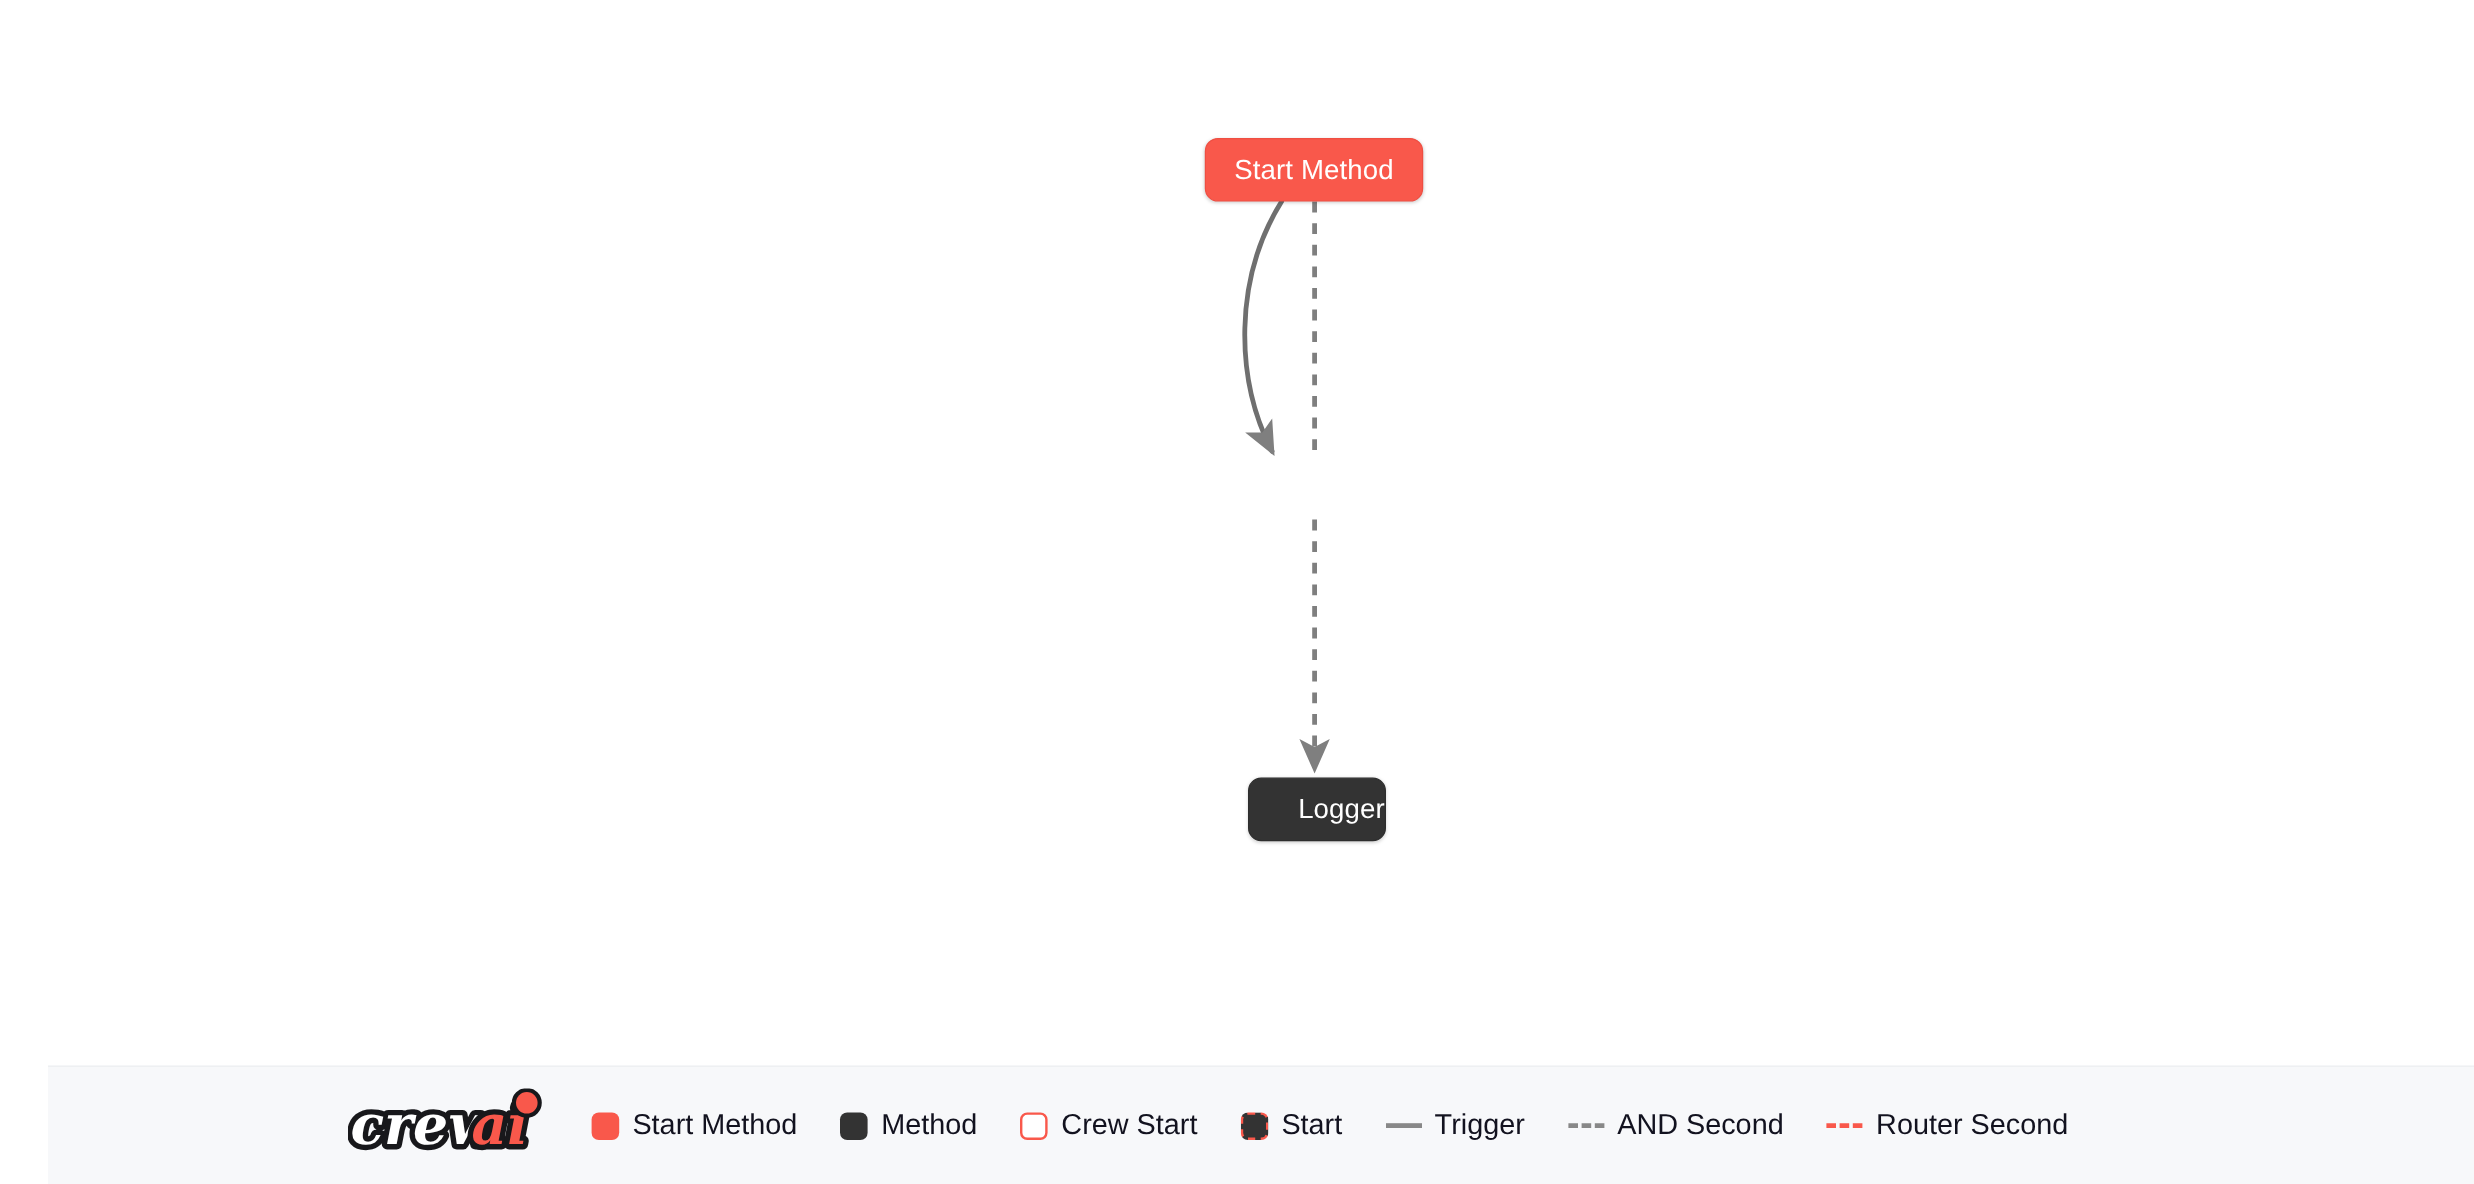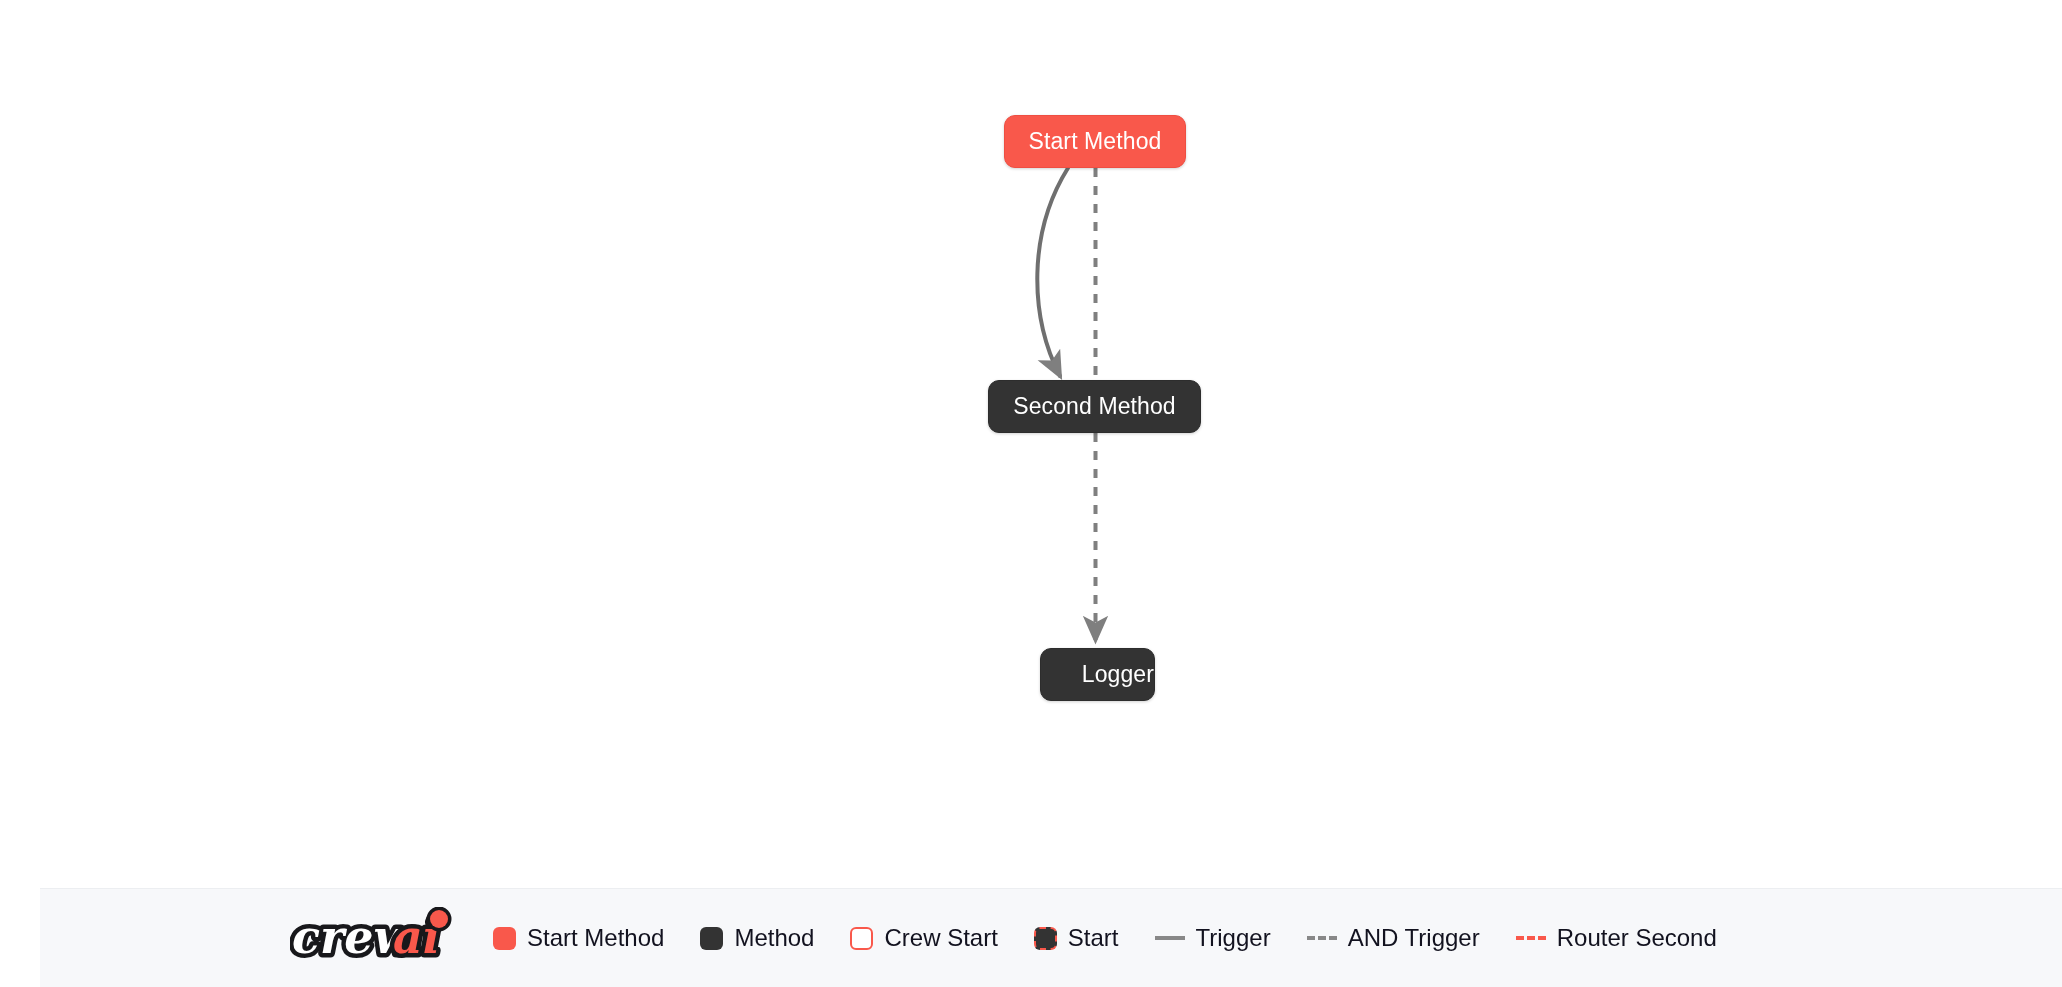--- a/index.html
+++ b/index.html
@@ -146,23 +146,20 @@
 
       <path d="M 1068 168 C 1028 232, 1029 316, 1060 376" fill="none" stroke="#6f6f6f" stroke-width="4" stroke-linecap="round" marker-end="url(#arrow-gray)"></path>
 
       <path d="M 1095.5 433 L 1095.5 640" fill="none" stroke="#7f7f7f" stroke-width="4" stroke-dasharray="9 9" stroke-linecap="butt" marker-end="url(#arrow-gray)"></path>
     </svg>
 
     <div class="node node-start" style="left:1004px; top:115px; width:182px; height:53px;">
       <span>Start Method</span>
     </div>
 
-    <div class="node node-method" style="left:988px; top:380px; width:213px; height:53px;">
-      <span>Second Method</span>
-    </div>
 
     <div class="node node-method" style="left:1040px; top:648px; width:115px; height:53px;justify-content:flex-end;">
       <span>Logger</span>
     </div>
 
   </div>
 
   <div id="legend">
 
     <div id="logo">
@@ -198,21 +195,21 @@
       <span class="legend-label">Start</span>
     </div>
 
     <div class="legend-item">
       <span class="lineswatch ls-solid"></span>
       <span class="legend-label">Trigger</span>
     </div>
 
     <div class="legend-item">
       <span class="lineswatch ls-dashed"></span>
-      <span class="legend-label">AND Trigger</span>
+      <span class="legend-label">AND Second</span>
     </div>
 
     <div class="legend-item">
       <span class="lineswatch ls-rdashed"></span>
       <span class="legend-label">Router Second</span>
     </div>
 
   </div>
 </div>
 

